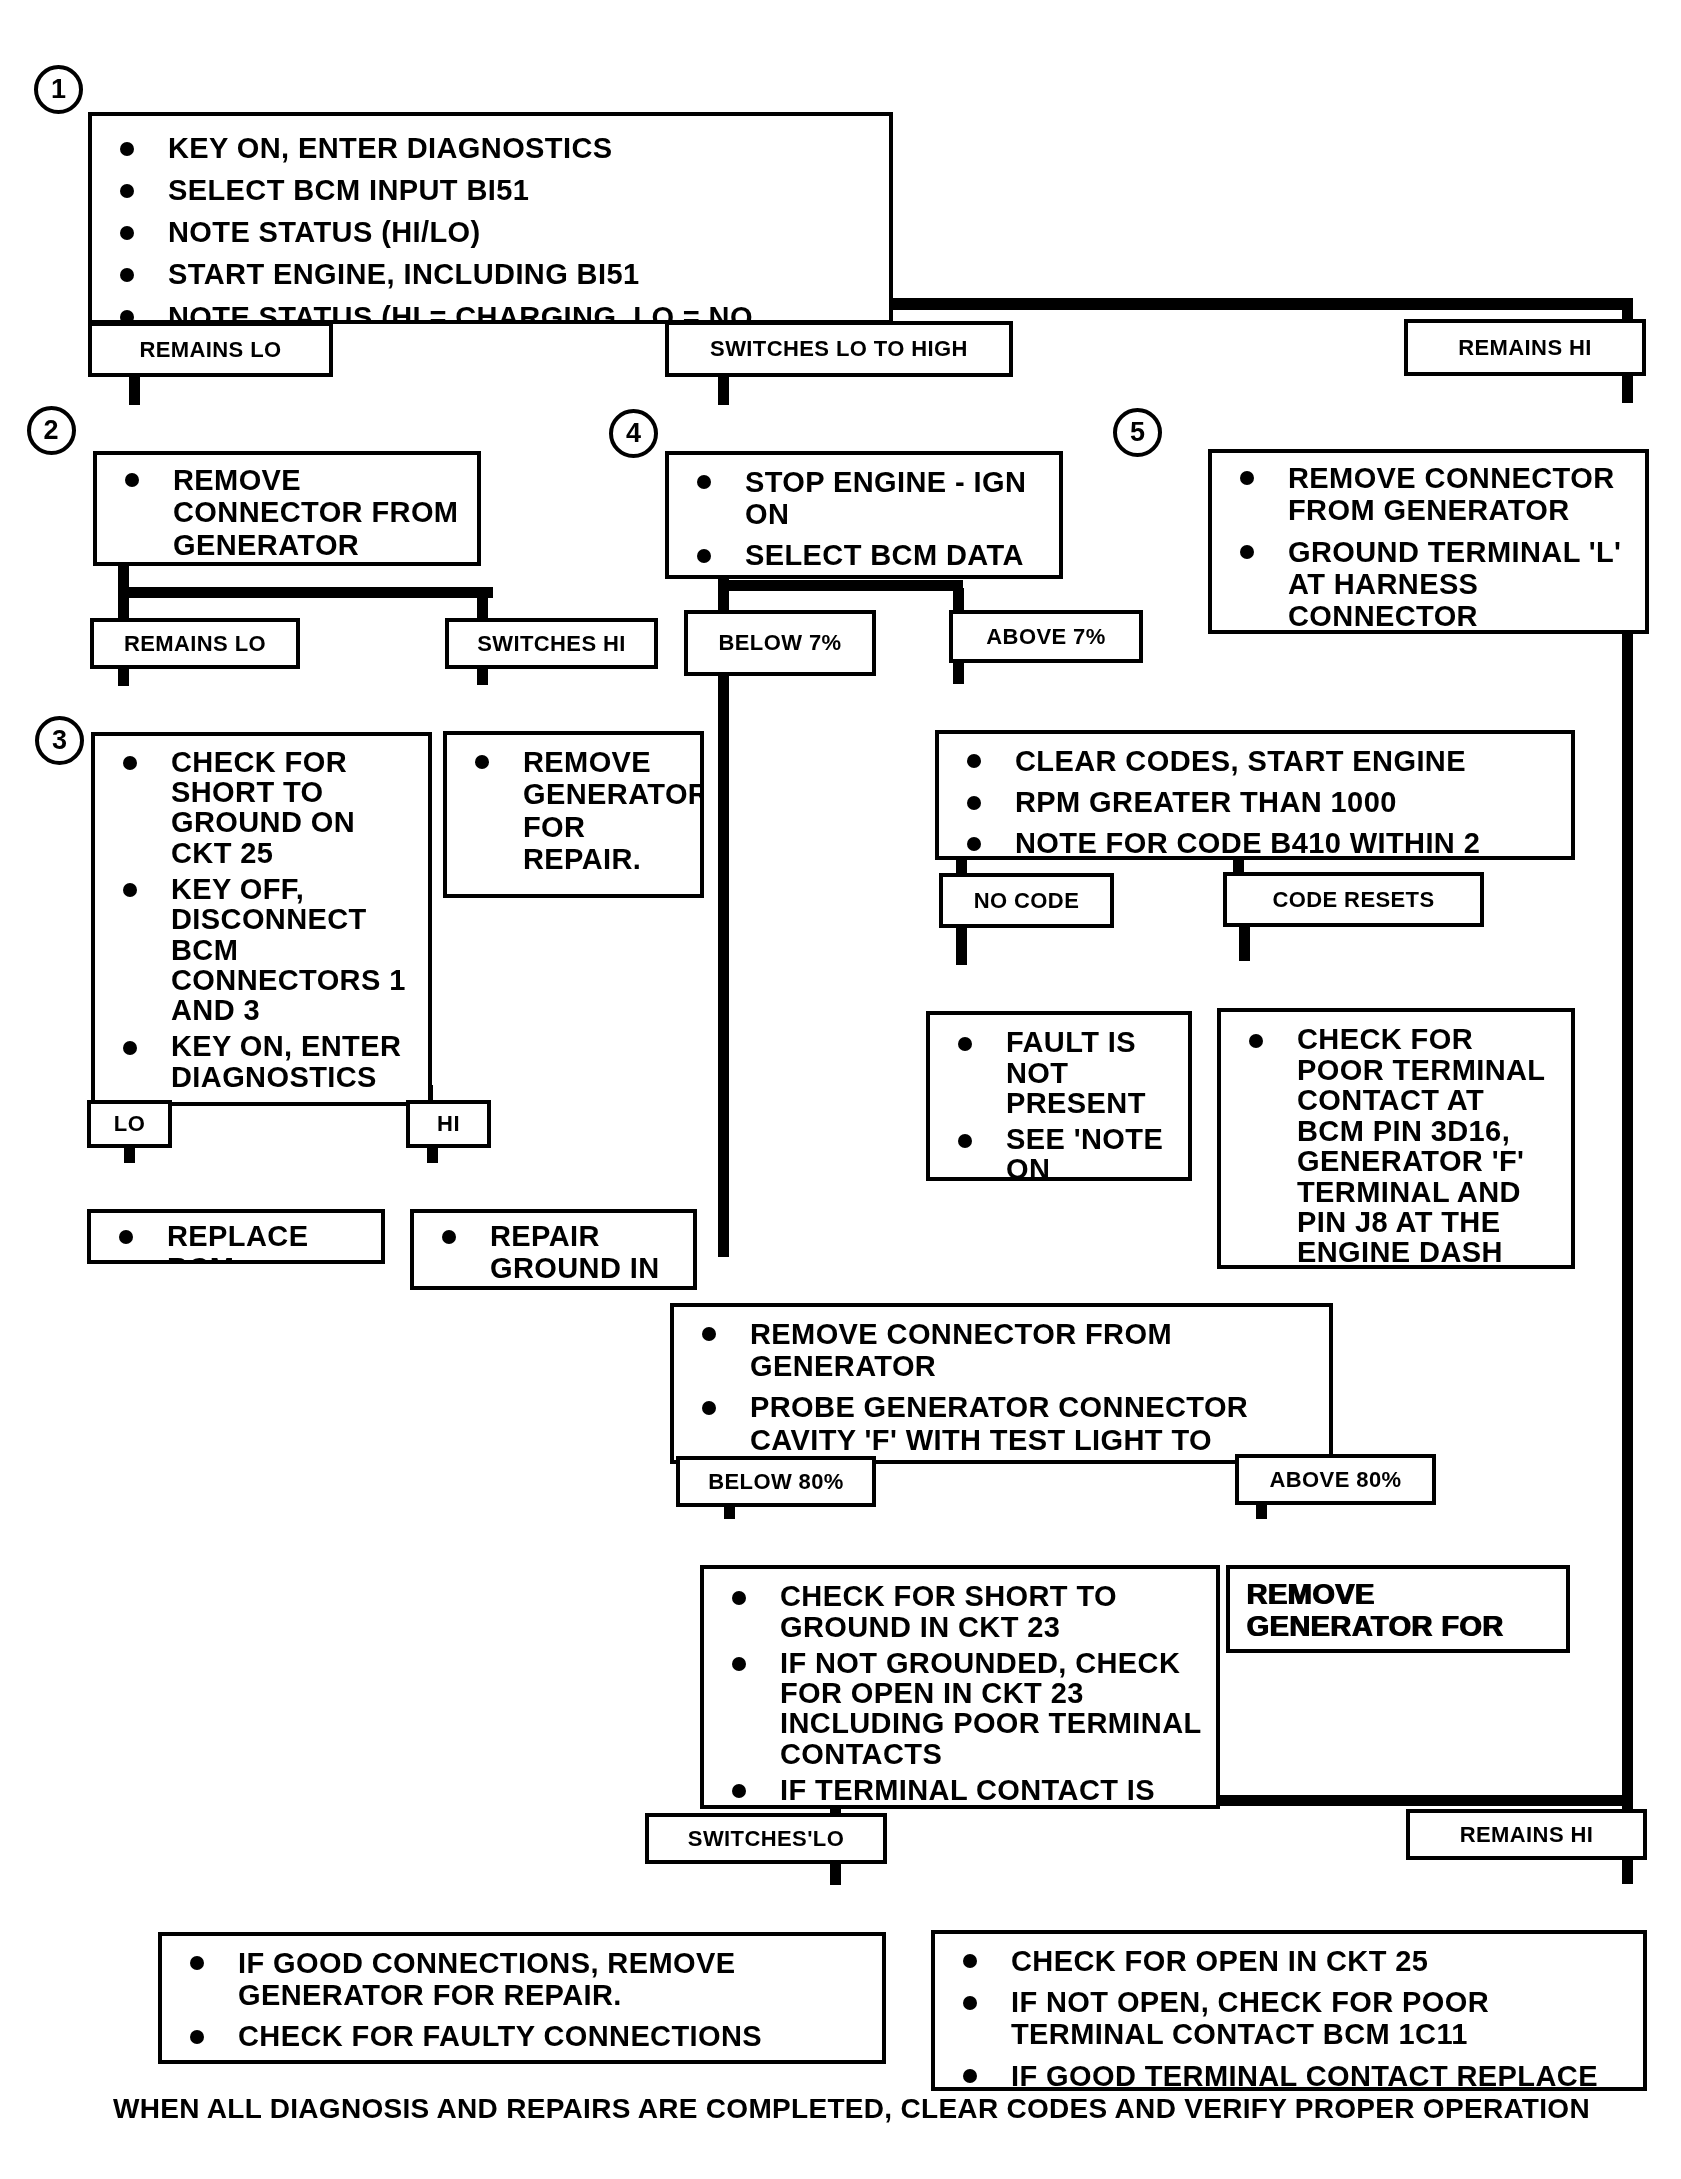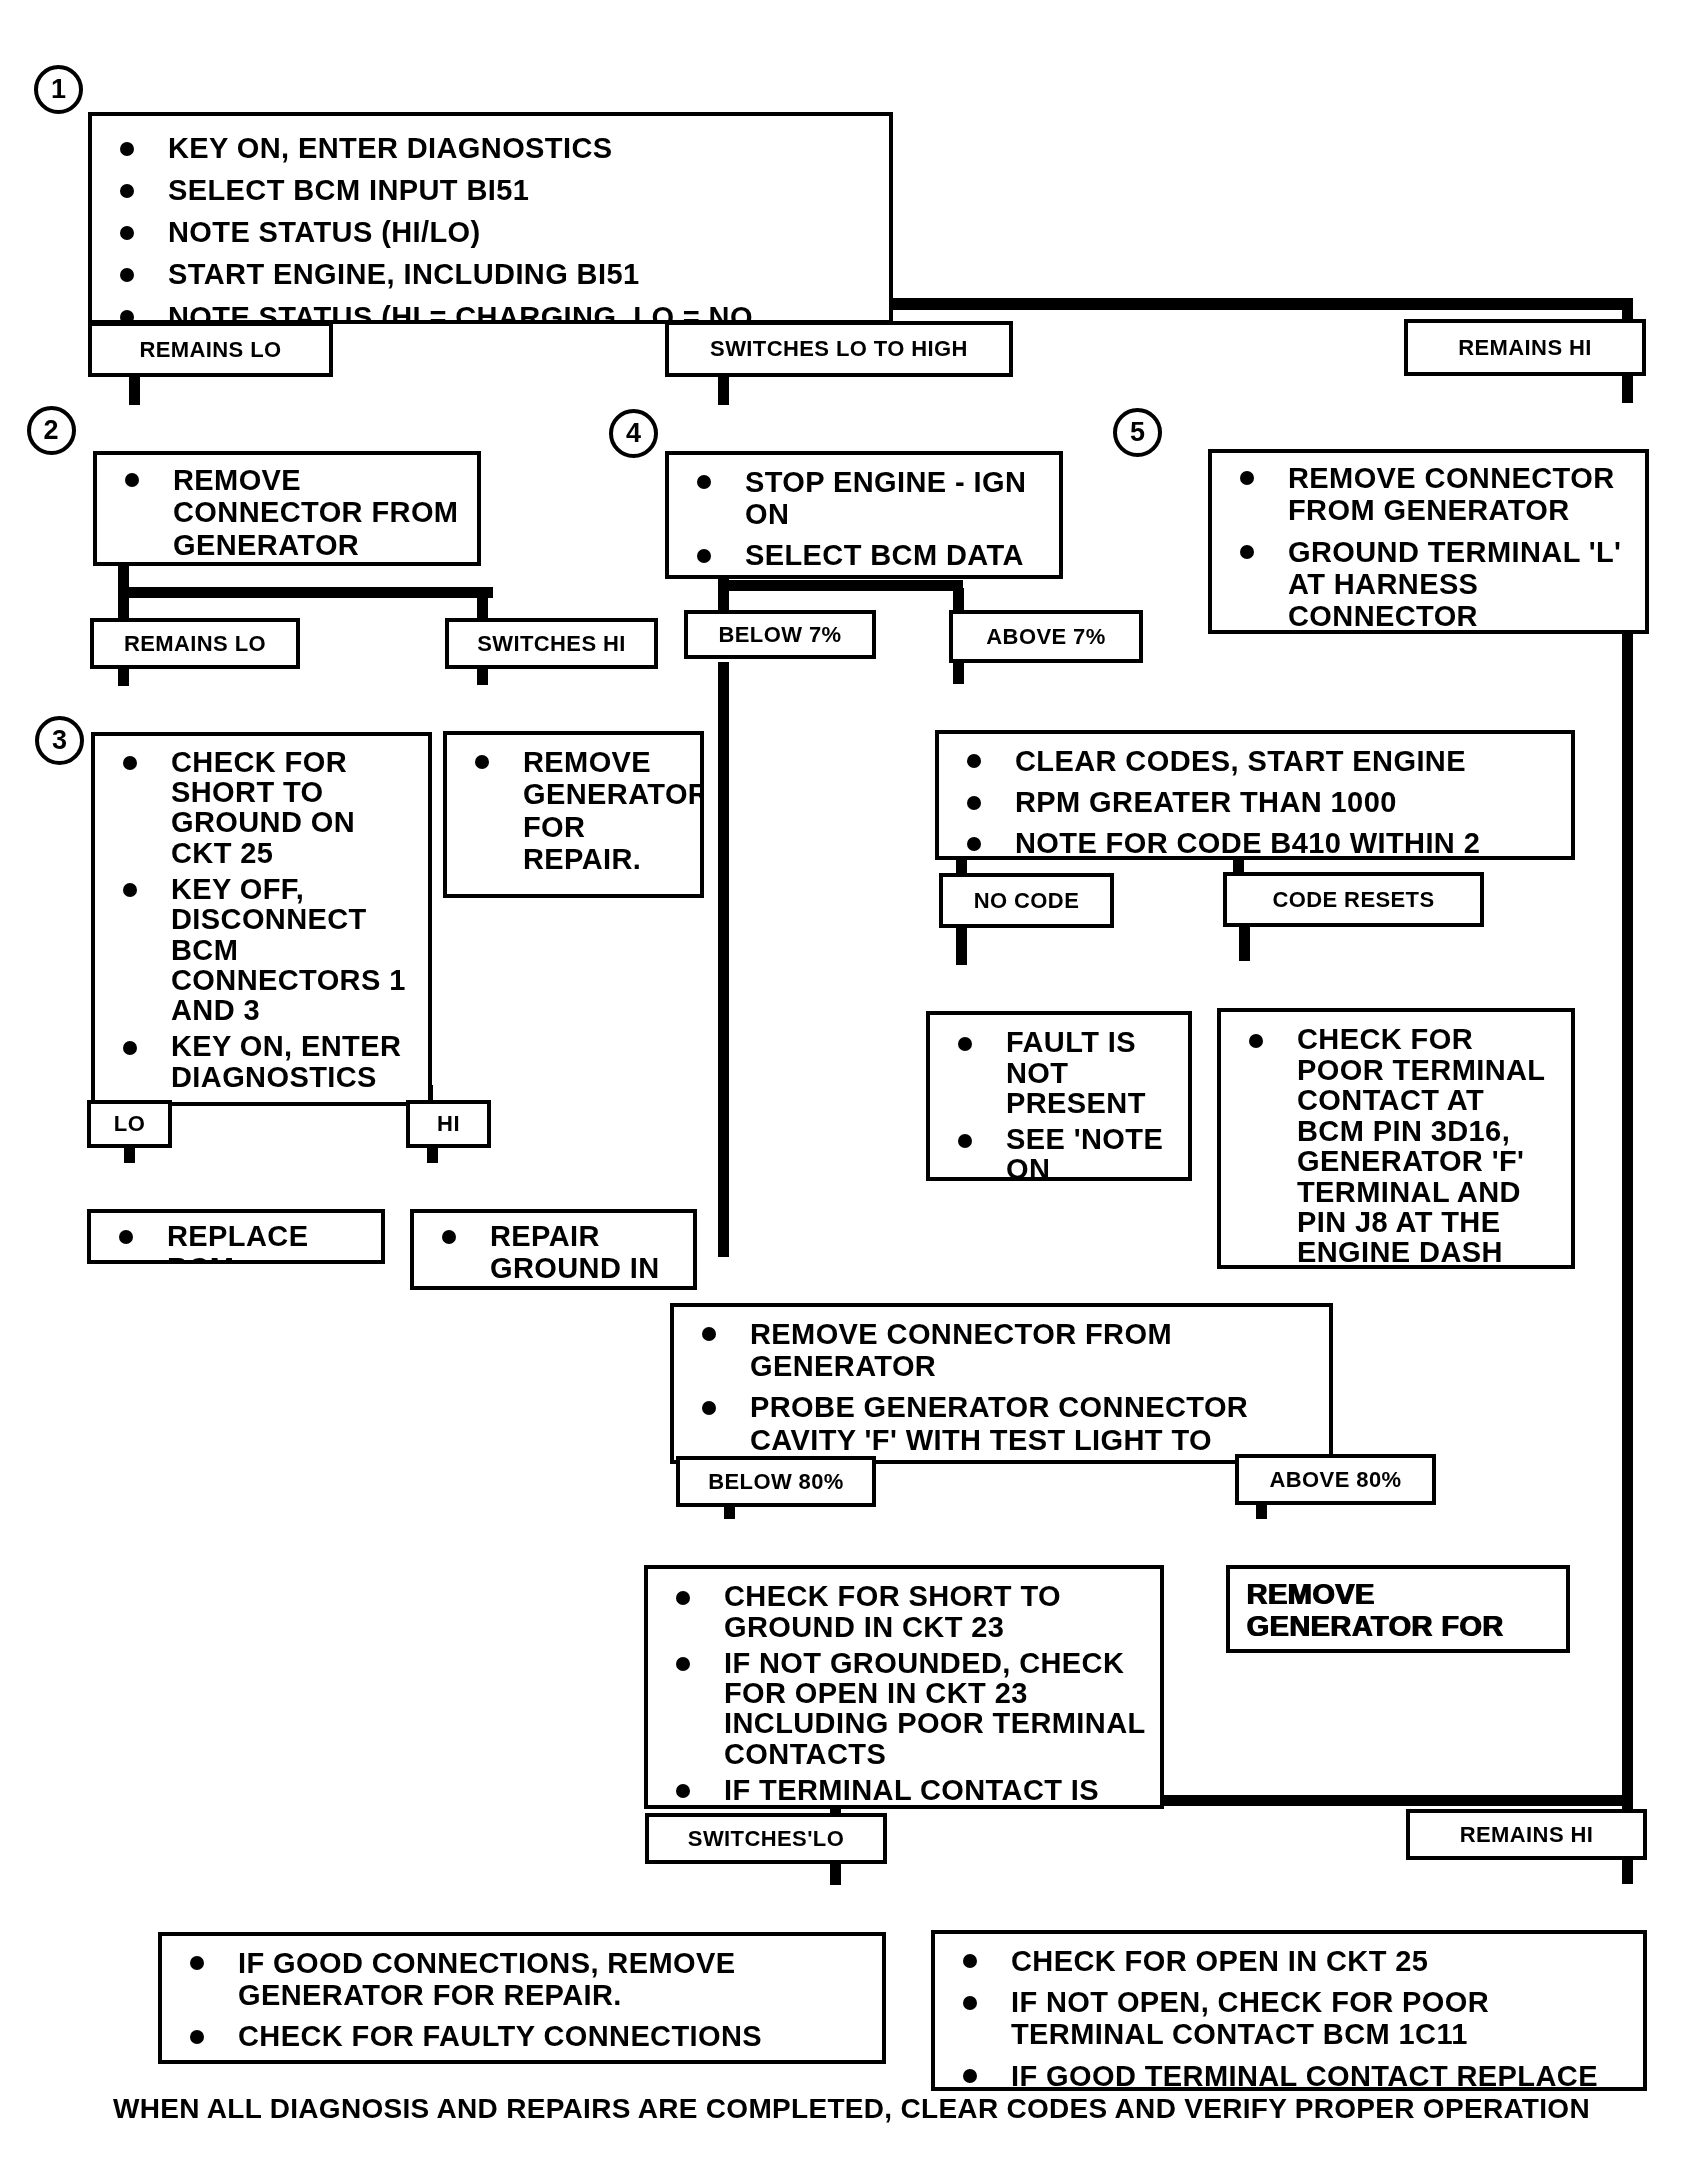--- a/index.html
+++ b/index.html
@@ -125,21 +125,21 @@
 
   <div class="box" style="left:1208px;top:401px;width:441px;height:185px;padding-top:8.8px">
     <div class="bi">REMOVE CONNECTOR FROM GENERATOR</div>
     <div class="bi">GROUND TERMINAL 'L' AT HARNESS CONNECTOR</div>
 
   </div>
 
   <div class="tag" style="left:90px;top:618px;width:210px;height:51px">REMAINS LO</div>
   <div class="tag" style="left:445px;top:618px;width:213px;height:51px">SWITCHES HI</div>
 
-  <div class="tag" style="left:684px;top:610px;width:192px;height:49px">BELOW 7%</div>
+  <div class="tag" style="left:684px;top:610px;width:192px;height:66px">BELOW 7%</div>
   <div class="tag" style="left:949px;top:610px;width:194px;height:53px">ABOVE 7%</div>
 
   <div class="box tight" style="left:91px;top:684px;width:341px;height:374px;padding-top:10.6px">
     <div class="bi">CHECK FOR SHORT TO GROUND ON CKT 25</div>
     <div class="bi">KEY OFF, DISCONNECT BCM CONNECTORS 1 AND 3</div>
     <div class="bi">KEY ON, ENTER DIAGNOSTICS</div>
     <div class="bi">RESELECT BI51</div>
 
   </div>
 
@@ -179,21 +179,21 @@
 
   <div class="box" style="left:670px;top:1255px;width:663px;height:161px;padding-top:10.6px">
     <div class="bi">REMOVE CONNECTOR FROM GENERATOR</div>
     <div class="bi">PROBE GENERATOR CONNECTOR CAVITY 'F' WITH TEST LIGHT TO VOLTAGE</div>
 
   </div>
 
   <div class="tag" style="left:676px;top:1456px;width:200px;height:51px">BELOW 80%</div>
   <div class="tag" style="left:1235px;top:1454px;width:201px;height:51px">ABOVE 80%</div>
 
-  <div class="box tight" style="left:644px;top:1517px;width:520px;height:244px;padding-top:12.4px">
+  <div class="box tight" style="left:700px;top:1517px;width:520px;height:244px;padding-top:12.4px">
     <div class="bi">CHECK FOR SHORT TO GROUND IN CKT 23</div>
     <div class="bi">IF NOT GROUNDED, CHECK FOR OPEN IN CKT 23 INCLUDING POOR TERMINAL CONTACTS</div>
     <div class="bi">IF TERMINAL CONTACT IS GOOD, REPLACE THE BCM</div>
   </div>
 
   <div class="box" style="left:1226px;top:1517px;width:344px;height:88px;padding-top:8.8px">
     <div class="plain heavy">REMOVE GENERATOR FOR REPAIR</div>
   </div>
 
   <div class="tag" style="left:645px;top:1813px;width:242px;height:51px">SWITCHES'LO</div>

